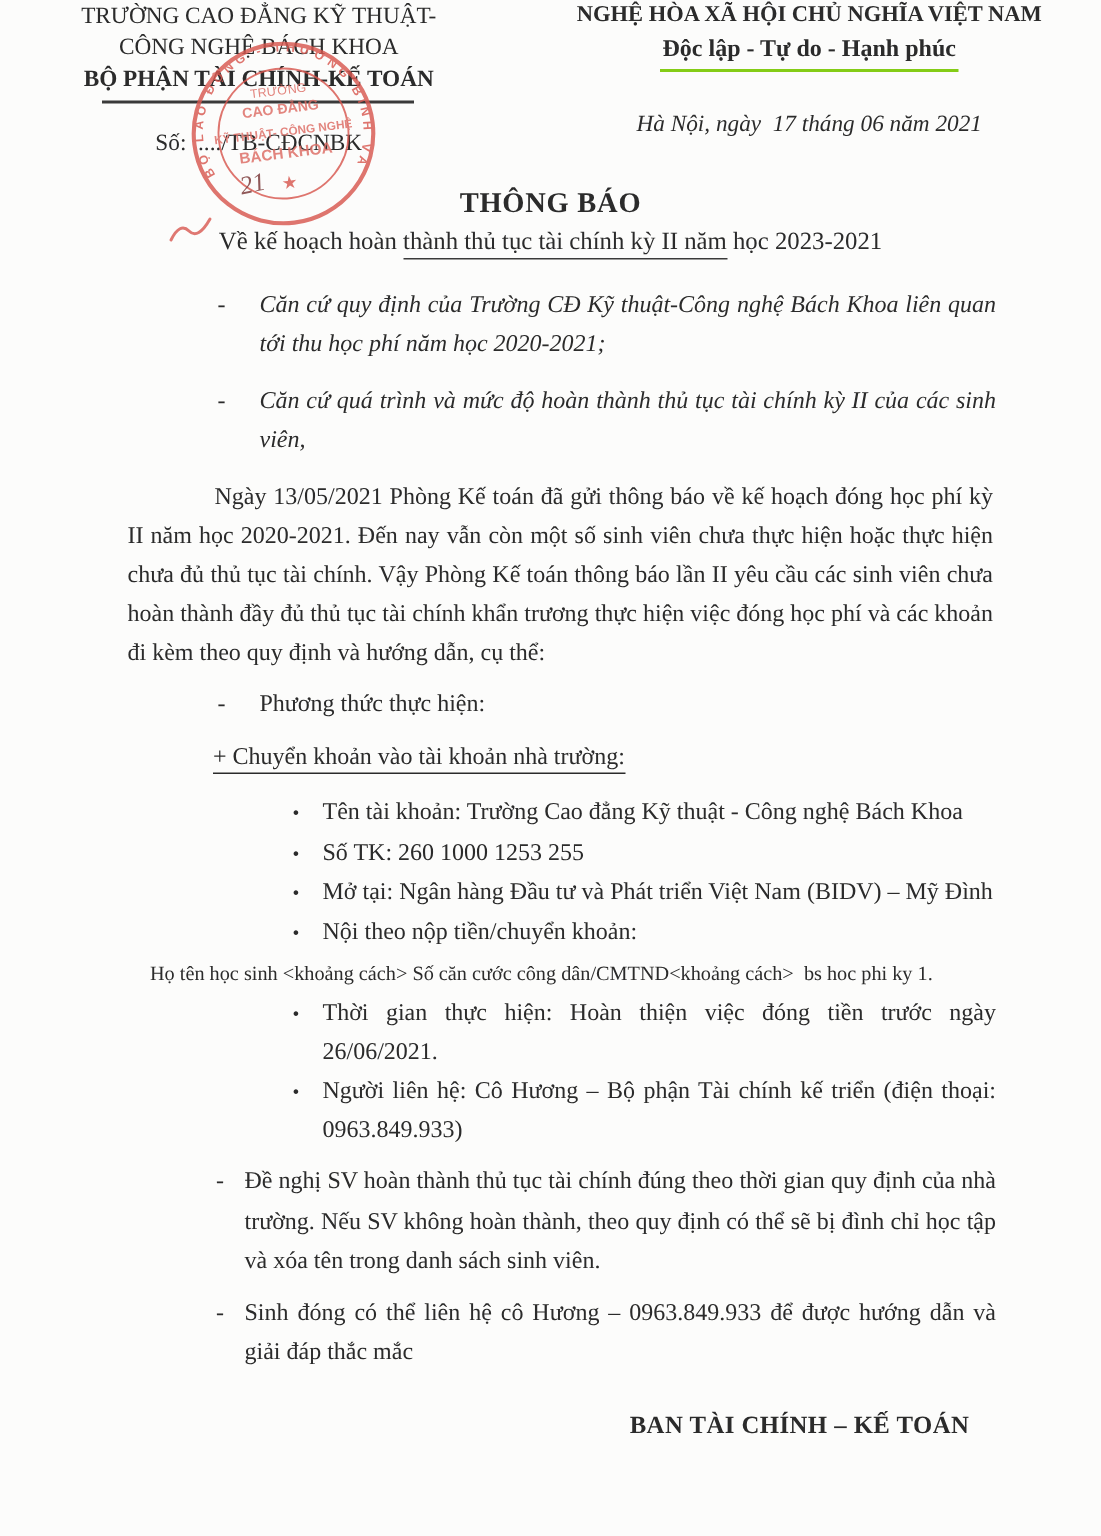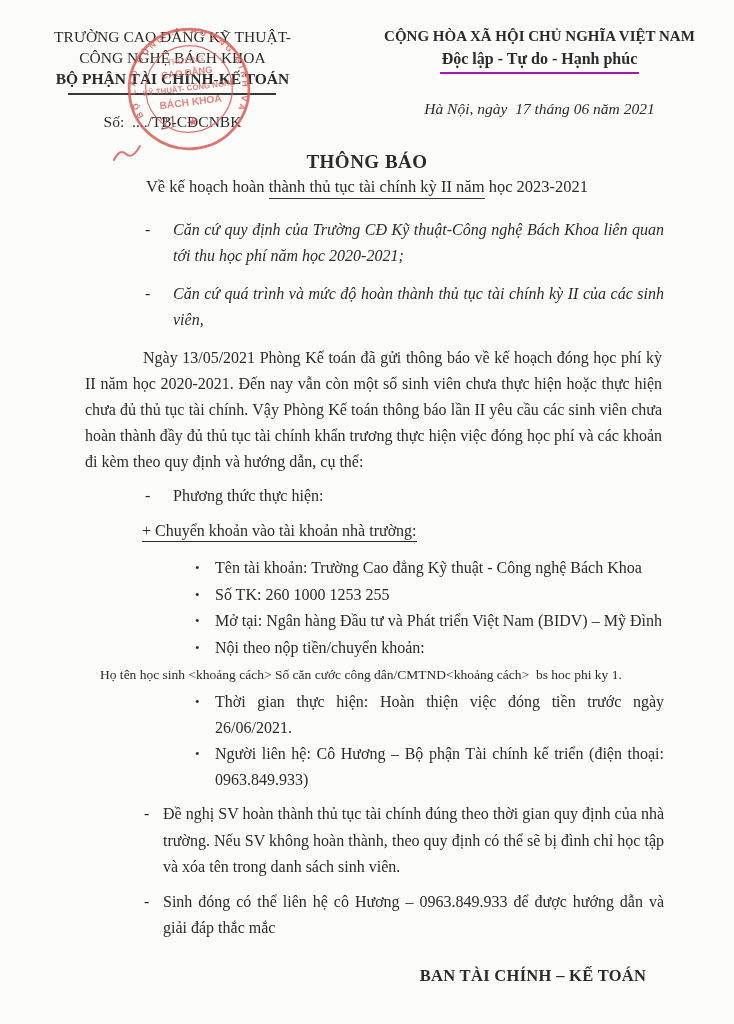--- a/index.html
+++ b/index.html
@@ -5,33 +5,32 @@
   html,body{margin:0;padding:0;background:#e8e8e8;}
   .doc{
     position:relative;
     width:734px;height:1024px;
     margin:0 auto;
     background:#fcfcfb;
     font-family:"Liberation Serif", serif;
     color:#2b2b2b;
     overflow:hidden;
     box-sizing:border-box;
-    padding-top:26px;
   }
   
   .header-row{display:flex;}
   .col-left{width:47%;text-align:center;}
   .col-right{width:53%;text-align:center;}
   .org-line{font-size:15.5px;line-height:21px;}
   .org-dept{font-size:15.5px;line-height:22px;font-weight:bold;}
   .org-rule{width:208px;height:2px;background:#3a3a3a;margin:3px auto 0 auto;}
   .doc-number{font-size:15.5px;margin-top:18px;white-space:pre;}
   .nat-line1{font-size:15px;font-weight:bold;line-height:21px;}
   .nat-line2{font-size:16px;font-weight:bold;line-height:24px;display:inline-block;
-             border-bottom:2px solid #a21caf;padding:0 2px 1px 2px;}
+             border-bottom:2px solid #84cc16;padding:0 2px 1px 2px;}
   .dateline{font-style:italic;font-size:15.5px;margin-top:26px;white-space:pre;}
   
   .stamp{position:absolute;left:126px;top:26px;width:126px;height:126px;
          opacity:.82;transform:rotate(-7deg);pointer-events:none;}
   .stamp-flick{position:absolute;left:110px;top:140px;width:34px;height:26px;
                opacity:.8;pointer-events:none;}
   .handwritten{position:absolute;left:160px;top:113px;font-size:17px;
                font-style:italic;color:#7d3c3c;transform:rotate(-12deg);
                font-family:"Liberation Serif",serif;opacity:.85;}
   
@@ -69,21 +68,21 @@
 
   <div class="header-row">
     <div class="col-left">
       <div class="org-line">TRƯỜNG CAO ĐẲNG KỸ THUẬT-</div>
       <div class="org-line">CÔNG NGHỆ BÁCH KHOA</div>
       <div class="org-dept">BỘ PHẬN TÀI CHÍNH-KẾ TOÁN</div>
       <div class="org-rule"></div>
       <div class="doc-number">Số:  ..../TB-CĐCNBK</div>
     </div>
     <div class="col-right">
-      <div class="nat-line1">CỘNG HÒA XÃ HỘI CHỦ NGHĨA VIỆT NAM</div>
+      <div class="nat-line1">NGHỆ HÒA XÃ HỘI CHỦ NGHĨA VIỆT NAM</div>
       <div><span class="nat-line2">Độc lập - Tự do - Hạnh phúc</span></div>
       <div class="dateline">Hà Nội, ngày  17 tháng 06 năm 2021</div>
     </div>
   </div>
 
   <svg class="stamp" viewBox="0 0 160 160">
     <circle cx="80" cy="80" r="76" fill="none" stroke="#d85850" stroke-width="3.5"></circle>
     <circle cx="80" cy="80" r="55" fill="none" stroke="#d85850" stroke-width="1.6"></circle>
     <defs>
       <path id="ringPath" d="M 21.5,113 A 68,68 0 1 1 138.5,113" fill="none"></path>

